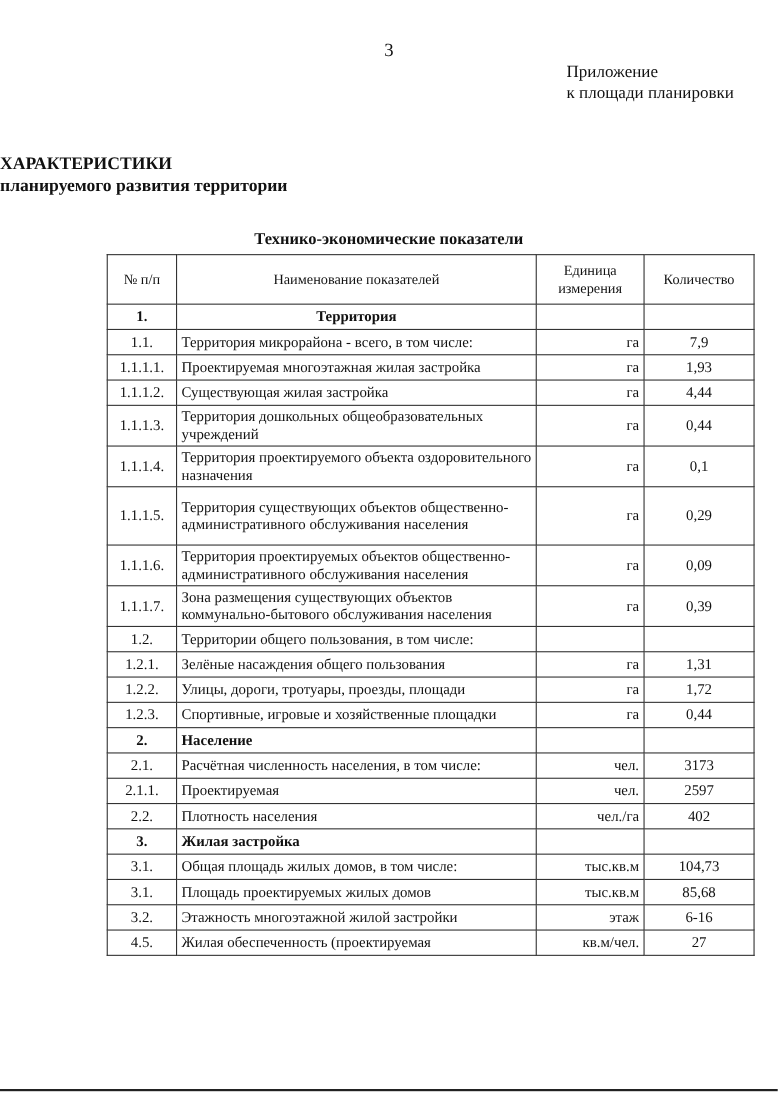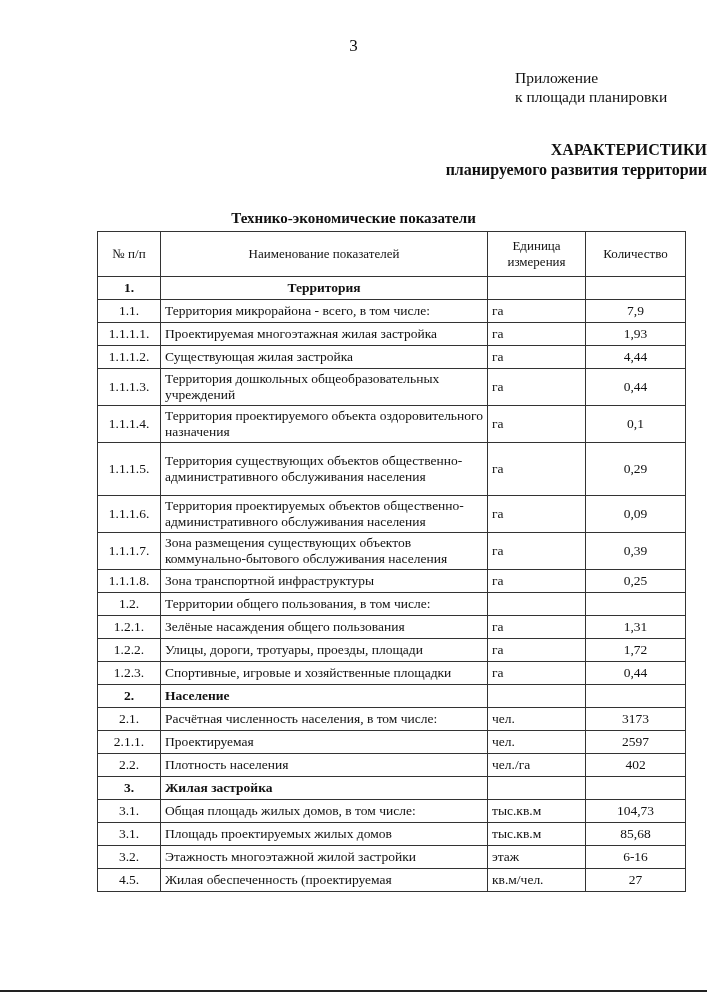--- a/index.html
+++ b/index.html
@@ -1,27 +1,27 @@
 <!DOCTYPE html>
 <html><head>
 <meta charset="utf-8">
 <style>
   html, body { margin: 0; padding: 0; background: #ffffff; }
   body { width: 707px; height: 1000px; position: relative; overflow: hidden;
          font-family: "Liberation Serif", "DejaVu Serif", serif; color: #111; }
   .page-number { position: absolute; top: 36px; left: 0; width: 707px; text-align: center; font-size: 17px; }
-  .appendix { position: absolute; top: 68px; left: 515px; font-size: 15.5px; line-height: 19px; }
-  .title { position: absolute; top: 140px; left: 0; width: 707px; text-align: right; font-weight: bold; font-size: 16px; line-height: 20px; }
+  .appendix { position: absolute; top: 56px; left: 515px; font-size: 15.5px; line-height: 19px; }
+  .title { position: absolute; top: 140px; left: 0; width: 707px; text-align: left; font-weight: bold; font-size: 16px; line-height: 20px; }
   .subtitle { position: absolute; top: 210px; left: 0; width: 707px; text-align: center; font-size: 15px; font-weight: bold; }
   table.tep { position: absolute; top: 231px; left: 97px; border-collapse: collapse; width: 589px; font-size: 13.5px; }
   table.tep td, table.tep th { border: 1px solid #333; padding: 1px 4px; vertical-align: middle; font-weight: normal; }
   table.tep th { height: 42px; text-align: center; line-height: 16px; font-size: 13px; }
   .c1 { width: 54px; text-align: center; }
   .c2 { width: 318px; text-align: left; line-height: 16px; }
-  .c3 { width: 89px; text-align: left; }
+  .c3 { width: 89px; text-align: right; }
   .c4 { text-align: center; }
   tr.r1 td { height: 20px; }
   tr.r2 td { height: 34px; }
   tr.r3 td { height: 50px; }
   tr.section td.c1 { font-weight: bold; }
   tr.section td.c2 { font-weight: bold; }
   tr.section.centered td.c2 { text-align: center; }
   .bottom-rule { position: absolute; top: 990px; left: 0; width: 707px; height: 2px; background: #222; }
 </style>
 </head>
@@ -99,26 +99,20 @@
         <td class="c3">га</td>
         <td class="c4">0,09</td>
       </tr>
       <tr class="r2">
         <td class="c1">1.1.1.7.</td>
         <td class="c2">Зона размещения существующих объектов коммунально-бытового обслуживания населения</td>
         <td class="c3">га</td>
         <td class="c4">0,39</td>
       </tr>
       <tr class="r1">
-        <td class="c1">1.1.1.8.</td>
-        <td class="c2">Зона транспортной инфраструктуры</td>
-        <td class="c3">га</td>
-        <td class="c4">0,25</td>
-      </tr>
-      <tr class="r1">
         <td class="c1">1.2.</td>
         <td class="c2">Территории общего пользования, в том числе:</td>
         <td class="c3"></td>
         <td class="c4"></td>
       </tr>
       <tr class="r1">
         <td class="c1">1.2.1.</td>
         <td class="c2">Зелёные насаждения общего пользования</td>
         <td class="c3">га</td>
         <td class="c4">1,31</td>

